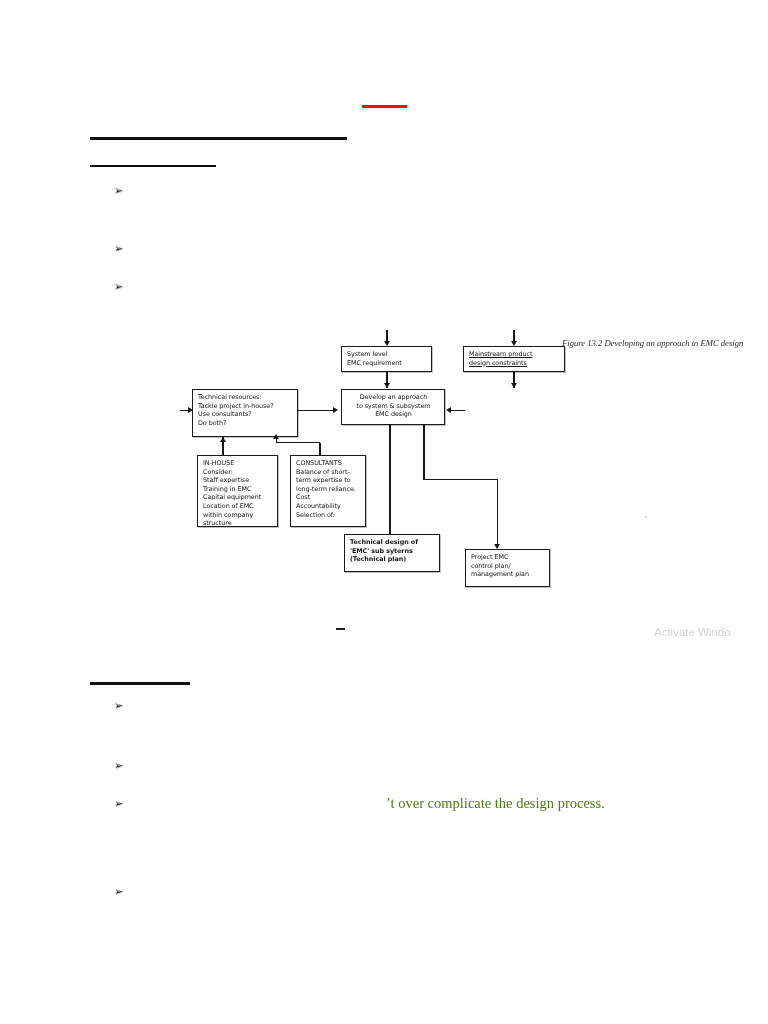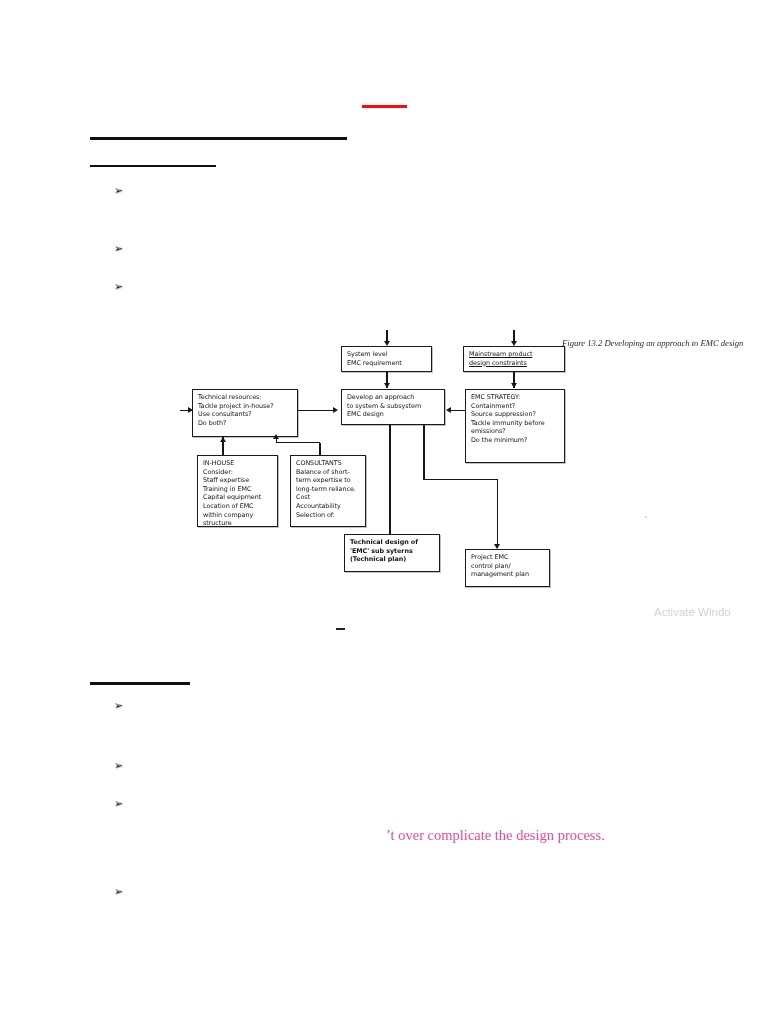--- a/index.html
+++ b/index.html
@@ -43,23 +43,22 @@
     color: #1b1b1b;
     text-shadow: 0.5px 0.5px 0 rgba(130,130,130,0.55);
   }
 
   
   .body-text {
     position: absolute;
     font-family: "Liberation Serif", serif;
     font-size: 14.5px;
     line-height: 17px;
-    color: #ec4899;
+    color: #4d7c0f;
     white-space: nowrap;
-    margin-top: 32px;
   }
 
   .stray-dash {
     position: absolute;
     background: #222;
   }
 
   
   #figure-region {
     position: absolute;
@@ -188,34 +187,26 @@
     <div class="conn-v" style="left:333.4px; top:42px; height:16px;"></div>
     <div class="arrow arrow-down" style="left:330.8px; top:53px;"></div>
 
     <div class="fig-box" style="left:12px; top:59px; width:106px; height:48px;">
       <span class="ln">Technical resources:</span>
       <span class="ln">Tackle project in-house?</span>
       <span class="ln">Use consultants?</span>
       <span class="ln">Do both?</span>
     </div>
 
-    <div class="fig-box" style="left:161px; top:59px; width:104px; height:36px;">
+    <div class="fig-box" style="left:161px; top:59px; width:104px; height:36px;text-align:center;">
       <span class="ln">Develop an approach</span>
       <span class="ln">to system &amp; subsystem</span>
       <span class="ln">EMC design</span>
     </div>
 
-    <div class="fig-box" style="left:285px; top:59px; width:100px; height:74px;">
-      <span class="ln">EMC STRATEGY:</span>
-      <span class="ln">Containment?</span>
-      <span class="ln">Source suppression?</span>
-      <span class="ln">Tackle immunity before</span>
-      <span class="ln">emissions?</span>
-      <span class="ln">Do the minimum?</span>
-    </div>
 
     <div class="conn-h" style="left:118px; top:80px; width:38px;"></div>
     <div class="arrow arrow-right" style="left:153px; top:76.8px;"></div>
 
     <div class="conn-h" style="left:271px; top:80px; width:14px;"></div>
     <div class="arrow arrow-left" style="left:266px; top:76.8px;"></div>
 
     <div class="conn-h" style="left:0px; top:80px; width:12px;"></div>
     <div class="arrow arrow-right" style="left:8px; top:76.8px;"></div>
 
@@ -265,21 +256,21 @@
     <div class="fig-box" style="left:285px; top:219px; width:85px; height:38px;">
       <span class="ln">Project EMC</span>
       <span class="ln">control plan/</span>
       <span class="ln">management plan</span>
     </div>
 
   </div>
 
   <div class="tiny-mark" style="left:645px; top:516px;"></div>
 
-  <div class="watermark" style="left:654px; top:606px;">Activate Windo</div>
+  <div class="watermark" style="left:654px; top:626px;">Activate Windo</div>
 
   <div class="stray-dash" style="left:336px; top:628px; width:9px; height:1.6px;"></div>
 
   <div class="rule" style="left:90px; top:682px; width:100px; height:2.6px;"></div>
 
   <span class="bullet" style="left:114px; top:700px;">➢</span>
   <span class="bullet" style="left:114px; top:760px;">➢</span>
   <span class="bullet" style="left:114px; top:798px;">➢</span>
   <span class="bullet" style="left:114px; top:886px;">➢</span>
 

